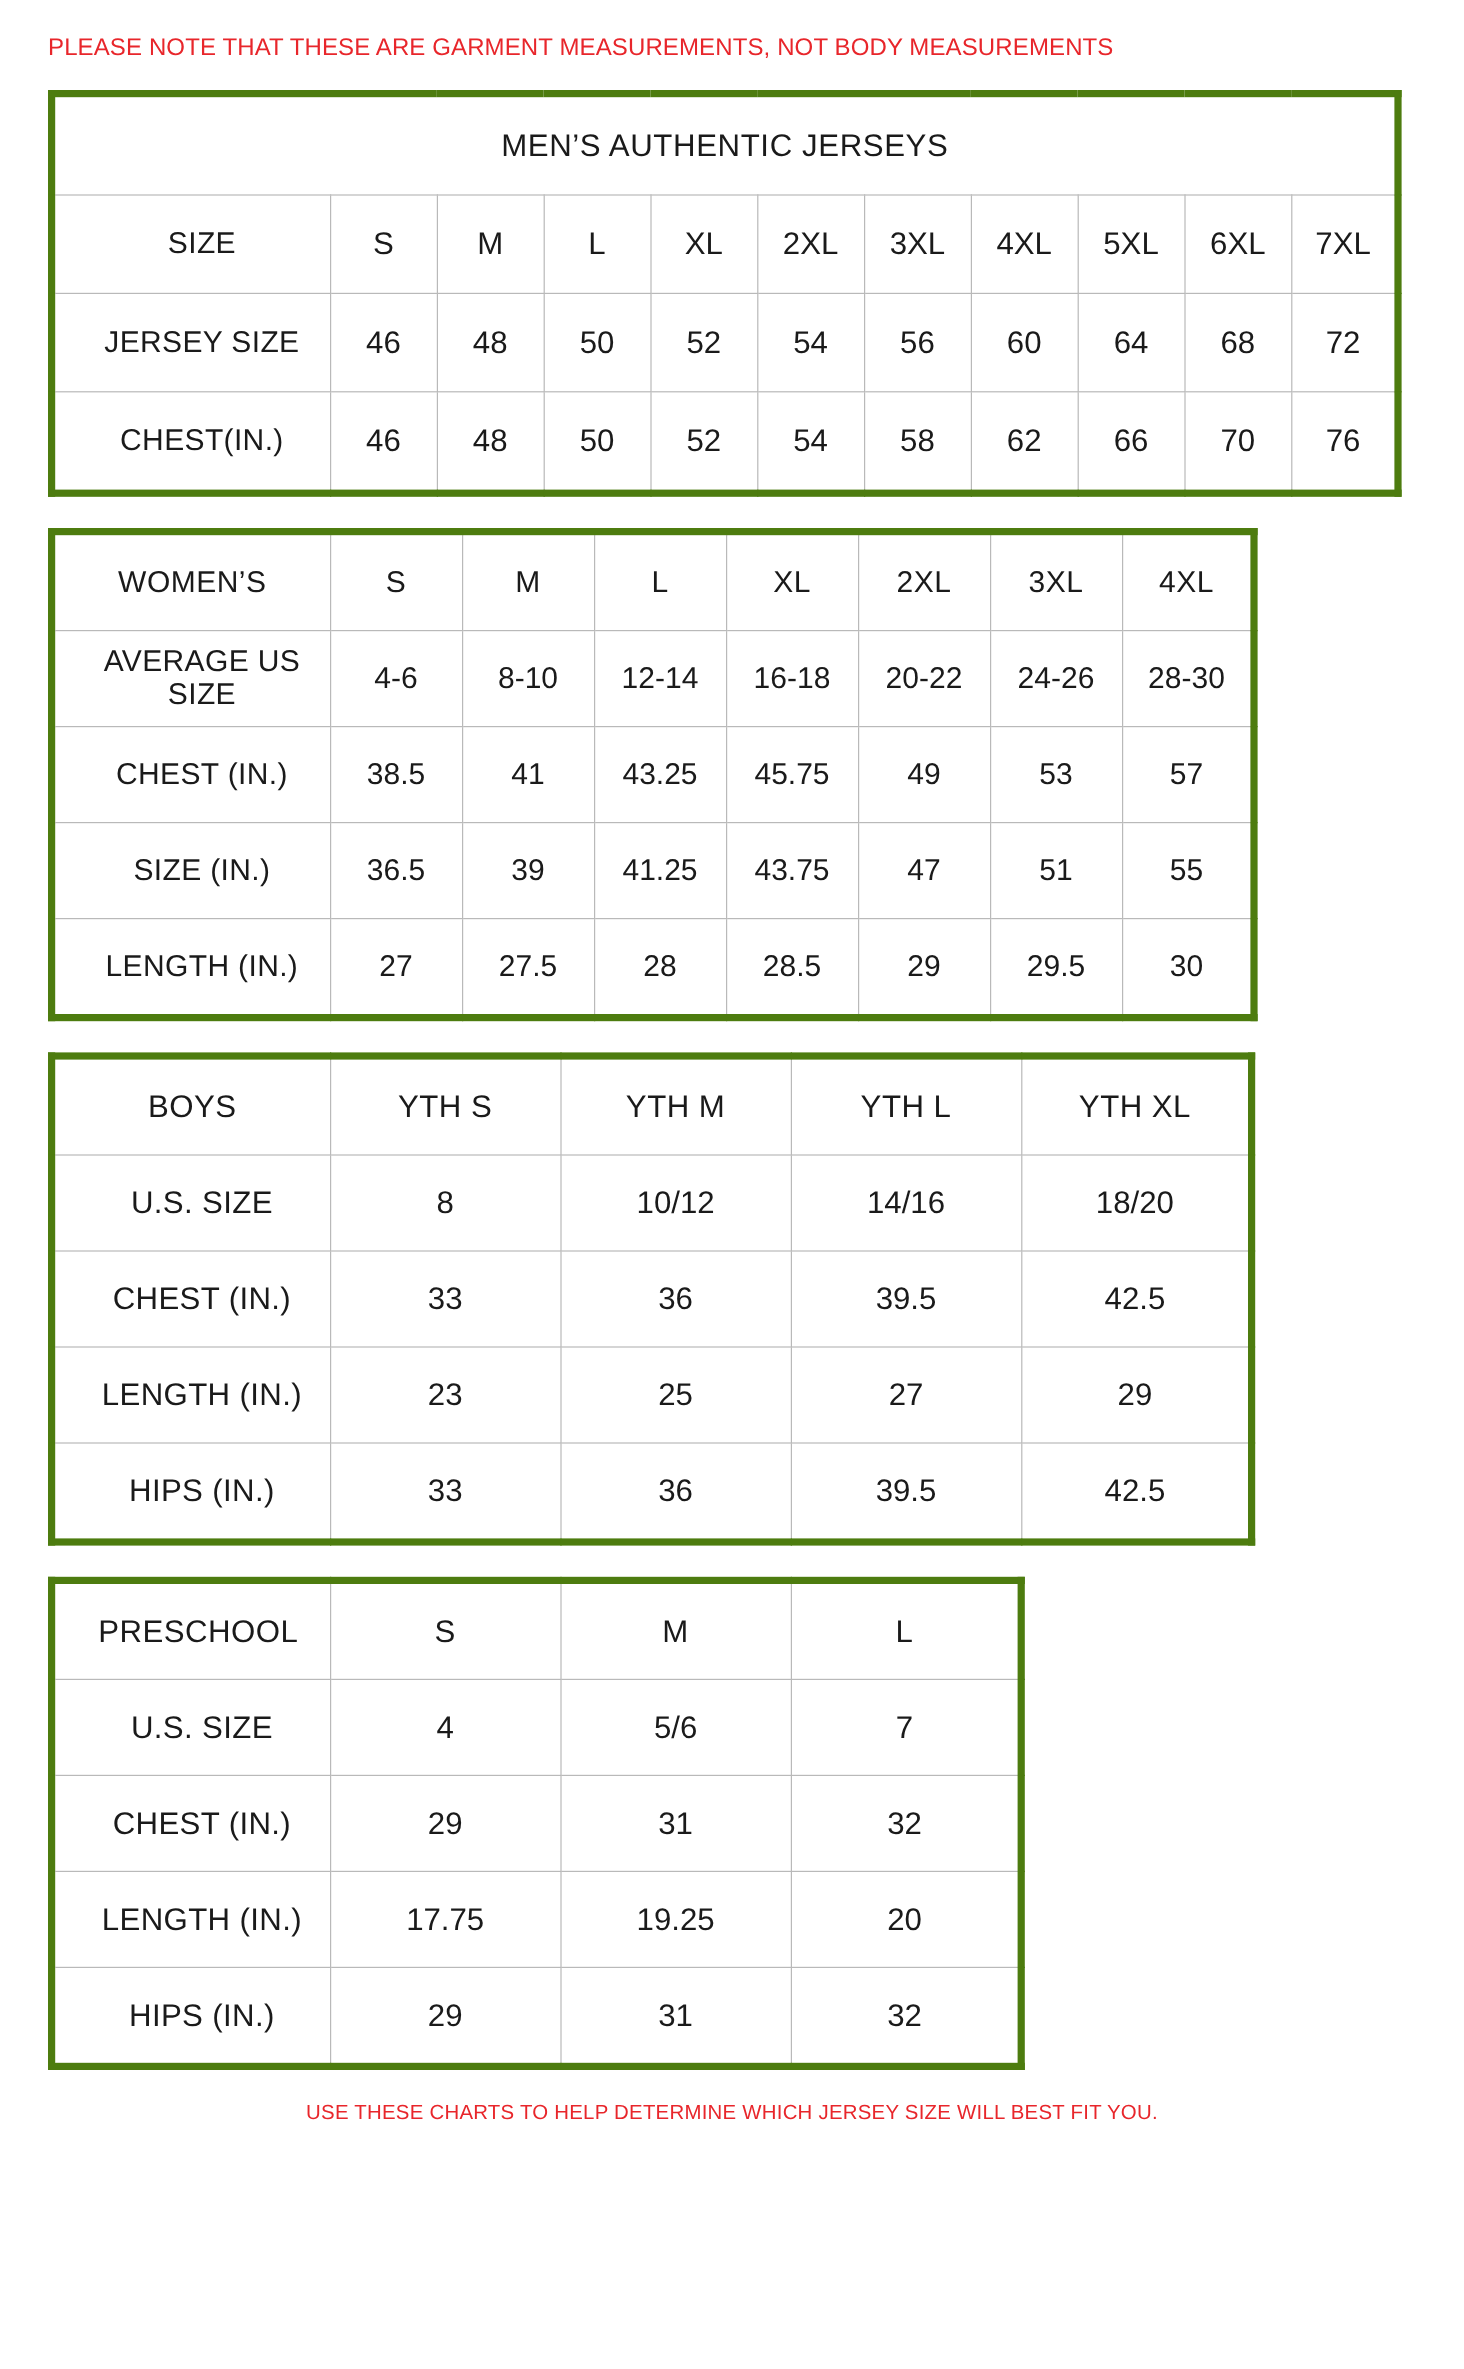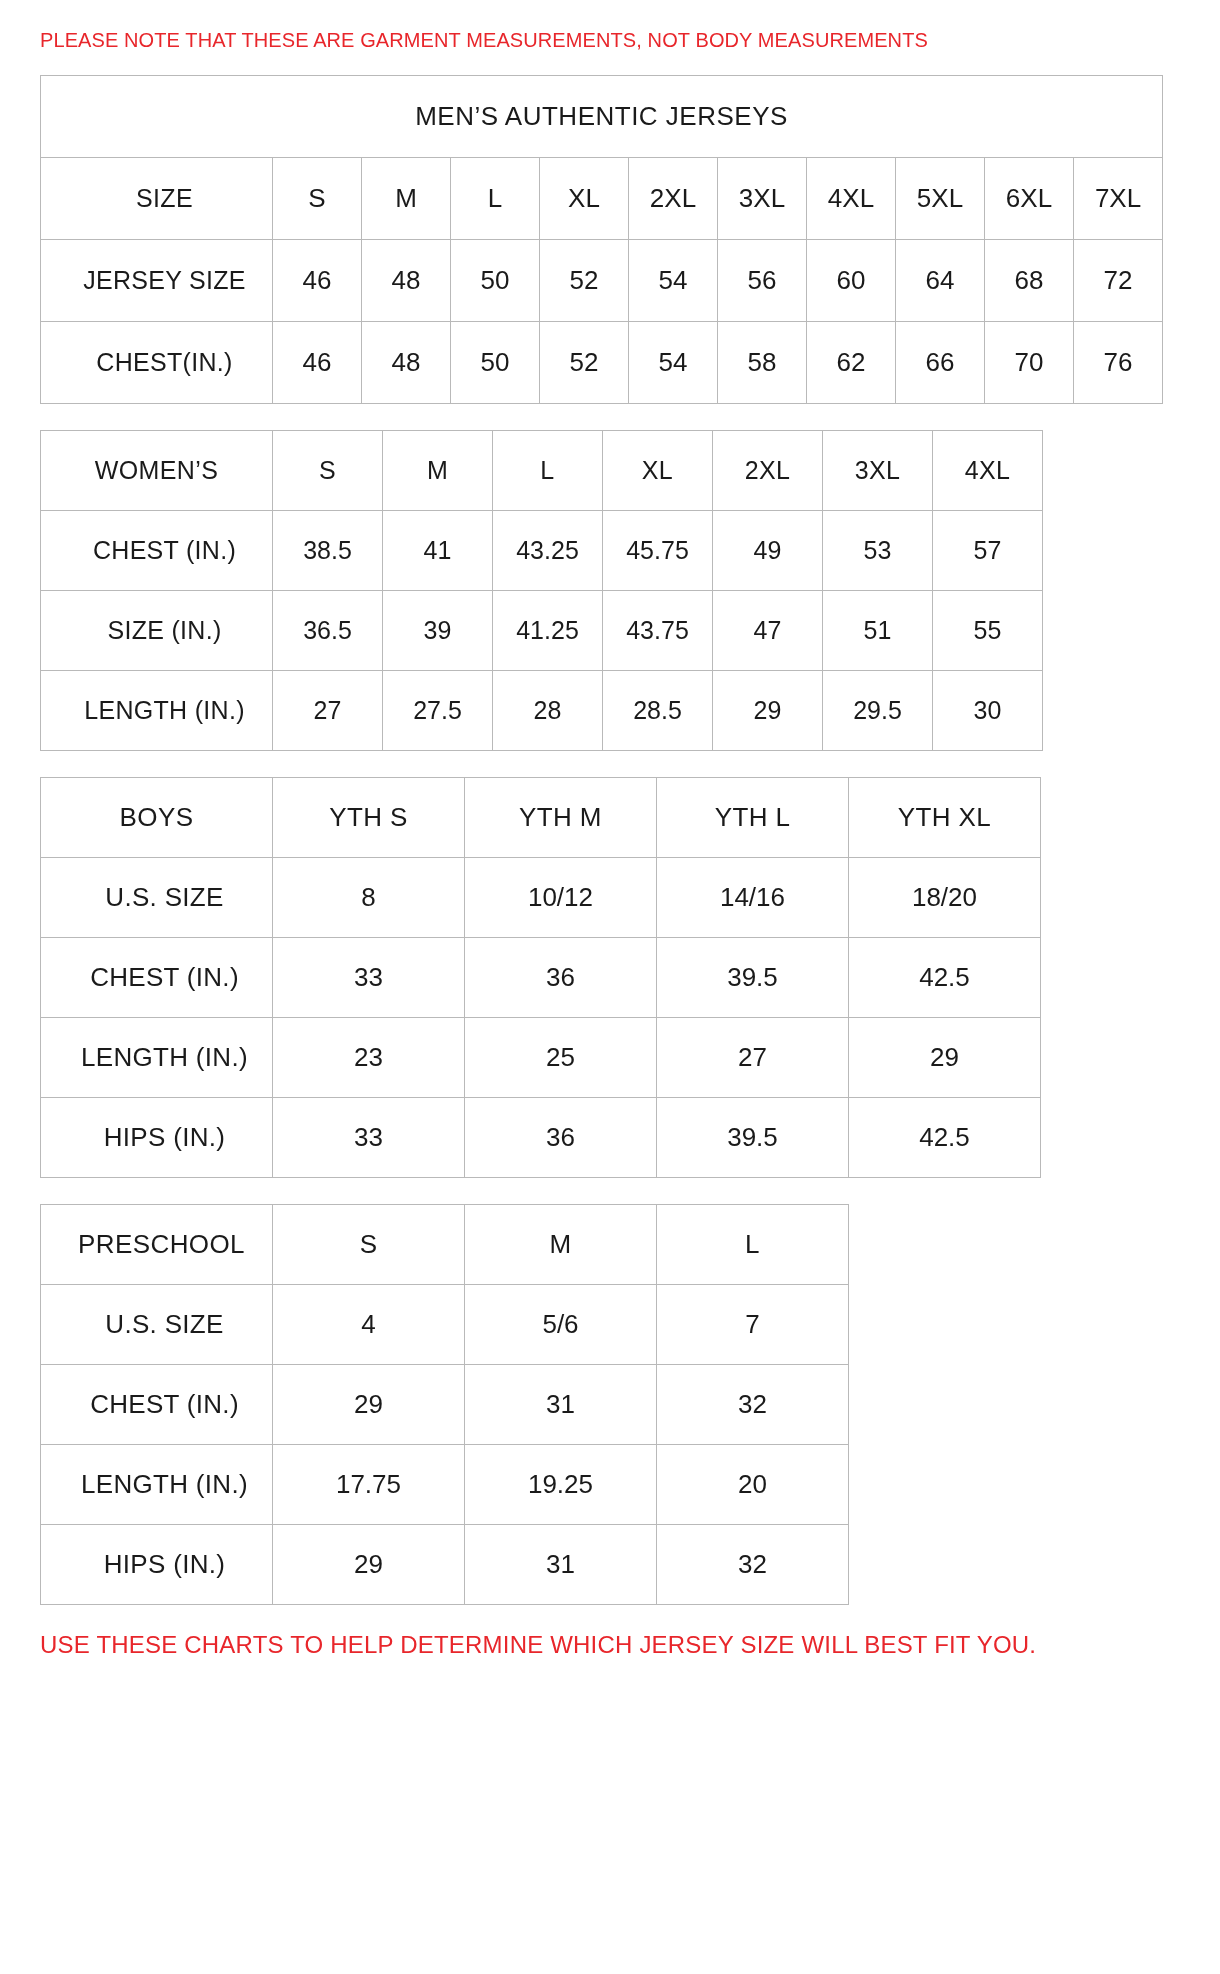--- a/index.html
+++ b/index.html
@@ -34,21 +34,21 @@
     font-size: 20px;
     line-height: 1.24;
     margin: 0 0 22px 0;
     max-width: 1100px;
     letter-spacing: 0.1px;
   }
   table.chart {
     border-collapse: collapse;
     table-layout: fixed;
     margin: 0 0 26px 0;
-    border: 1px solid #4d7c0f;
+    border: 6px solid #4d7c0f;
   }
   table.chart td, table.chart th {
     border: 1px solid #b9b9b9;
     font-weight: normal;
     font-size: 24px;
     color: #1a1a1a;
     text-align: center;
     padding: 0;
     height: 82px;
     vertical-align: middle;
@@ -98,23 +98,24 @@
   #boys-table td { height: 79px; font-size: 26px; }
 
   
   #preschool-table { width: 808px; }
   #preschool-table col.lbl { width: 232px; }
   #preschool-table col.c   { width: 192px; }
   #preschool-table td { height: 79px; font-size: 26px; }
 
   .footer-note {
     color: #e8262b;
-    font-size: 24px;
+    font-size: 17px;
     letter-spacing: 0.2px;
     margin-top: 22px;
+    text-align: center;
   }
   .hdr-cell.small-caps { font-size: 24px; padding-left: 10px; }
 </style>
 </head>
 <body>
 
 <div class="page">
 
   <p class="subtitle">PLEASE NOTE THAT THESE ARE GARMENT MEASUREMENTS, NOT BODY MEASUREMENTS</p>
 
@@ -194,20 +195,30 @@
         <td class="hdr-cell">WOMEN’S</td>
         <td class="hdr-cell">S</td>
         <td class="hdr-cell">M</td>
         <td class="hdr-cell">L</td>
         <td class="hdr-cell">XL</td>
         <td class="hdr-cell">2XL</td>
         <td class="hdr-cell">3XL</td>
         <td class="hdr-cell">4XL</td>
       </tr>
       <tr>
+        <td class="row-label two-line">AVERAGE US SIZE</td>
+        <td>4-6</td>
+        <td>8-10</td>
+        <td>12-14</td>
+        <td>16-18</td>
+        <td>20-22</td>
+        <td>24-26</td>
+        <td>28-30</td>
+      </tr>
+      <tr>
         <td class="row-label">CHEST (IN.)</td>
         <td>38.5</td>
         <td>41</td>
         <td>43.25</td>
         <td>45.75</td>
         <td>49</td>
         <td>53</td>
         <td>57</td>
       </tr>
       <tr>

